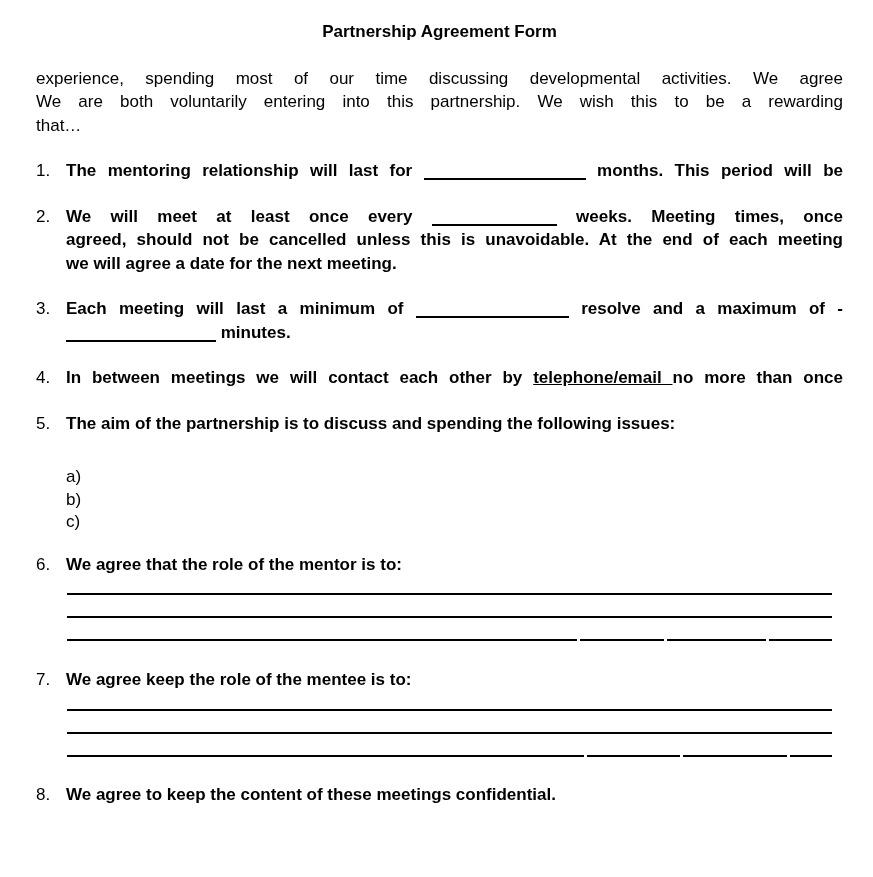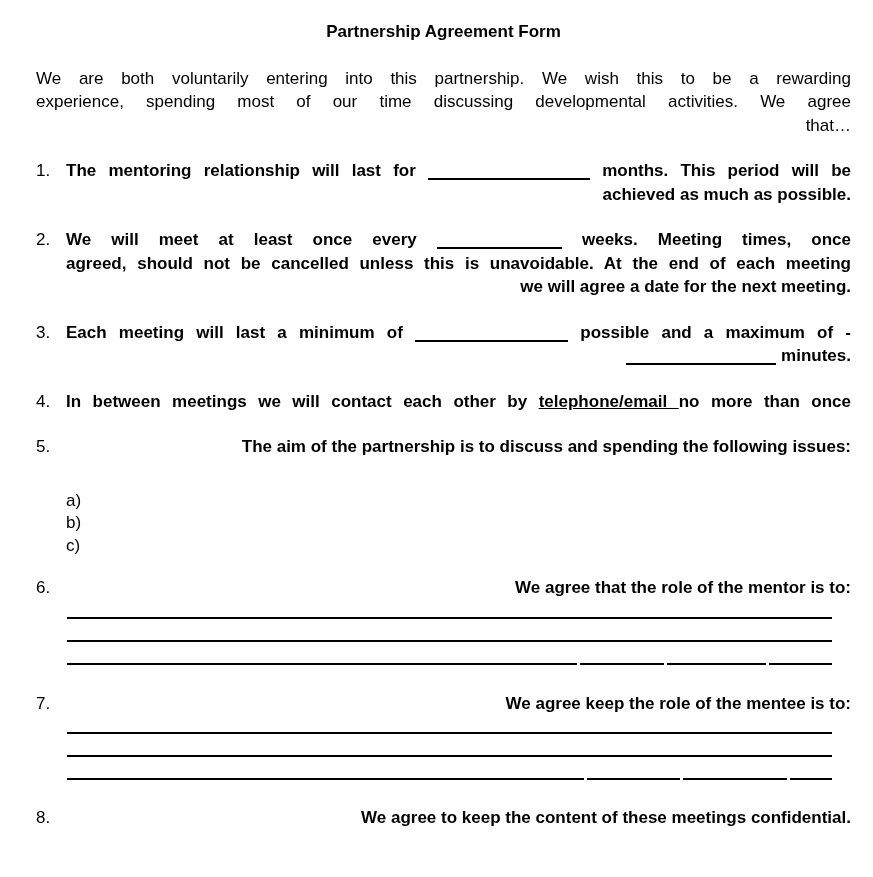--- a/index.html
+++ b/index.html
@@ -14,33 +14,33 @@
     font-family: "Liberation Sans", "DejaVu Sans", sans-serif;
     font-size: 17px;
     line-height: 23.5px;
     color: #000000;
     -webkit-font-smoothing: none;
   }
   .page {
     box-sizing: border-box;
     width: 873px;
     height: 877px;
-    padding: 20px 22px 0 36px;
+    padding: 20px 30px 0 36px;
   }
   .title {
     text-align: center;
     font-weight: 700;
     margin: 0 0 23px 0;
   }
   .para { margin: 0 0 20px 0; }
   .jline {
     text-align: justify;
     text-align-last: justify;
   }
-  .lline { text-align: right; }
+  .lline { text-align: left; }
   .item {
     display: flex;
     margin-top: 22px;
   }
   .item-num {
     flex: 0 0 30px;
     width: 30px;
   }
   .item-body { flex: 1 1 auto; min-width: 0; font-weight: bold; }
   .blank {
@@ -77,34 +77,33 @@
   .item-8 { margin-top: 26px; }
 </style>
 </head>
 <body>
 
 <div class="page">
 
   <div class="title">Partnership Agreement Form</div>
 
   <div class="para">
+    <div class="jline">experience, spending most of our time discussing developmental activities. We agree</div>
     <div class="jline">We are both voluntarily entering into this partnership. We wish this to be a rewarding</div>
-    <div class="jline">experience, spending most of our time discussing developmental activities. We agree</div>
     <div class="lline">that…</div>
   </div>
 
   <div class="item">
     <span class="item-num">1.</span>
     <div class="item-body">
       <div class="jline">
         <span>The mentoring relationship will last for</span>
         <span class="blank" style="width:162px"></span>
         <span>months. This period will be</span>
       </div>
-      <div class="lline">achieved as much as possible.</div>
     </div>
   </div>
 
   <div class="item">
     <span class="item-num">2.</span>
     <div class="item-body">
       <div class="jline">
         <span>We will meet at least once every</span>
         <span class="blank" style="width:125px"></span>
         <span>weeks. Meeting times, once</span>
@@ -113,21 +112,21 @@
       <div class="lline">we will agree a date for the next meeting.</div>
     </div>
   </div>
 
   <div class="item">
     <span class="item-num">3.</span>
     <div class="item-body">
       <div class="jline">
         <span>Each meeting will last a minimum of</span>
         <span class="blank" style="width:153px"></span>
-        <span>possible and a maximum of -</span>
+        <span>resolve and a maximum of -</span>
       </div>
       <div class="lline">
         <span class="blank" style="width:150px"></span>
         <span>minutes.</span>
       </div>
     </div>
   </div>
 
   <div class="item">
     <span class="item-num">4.</span>

